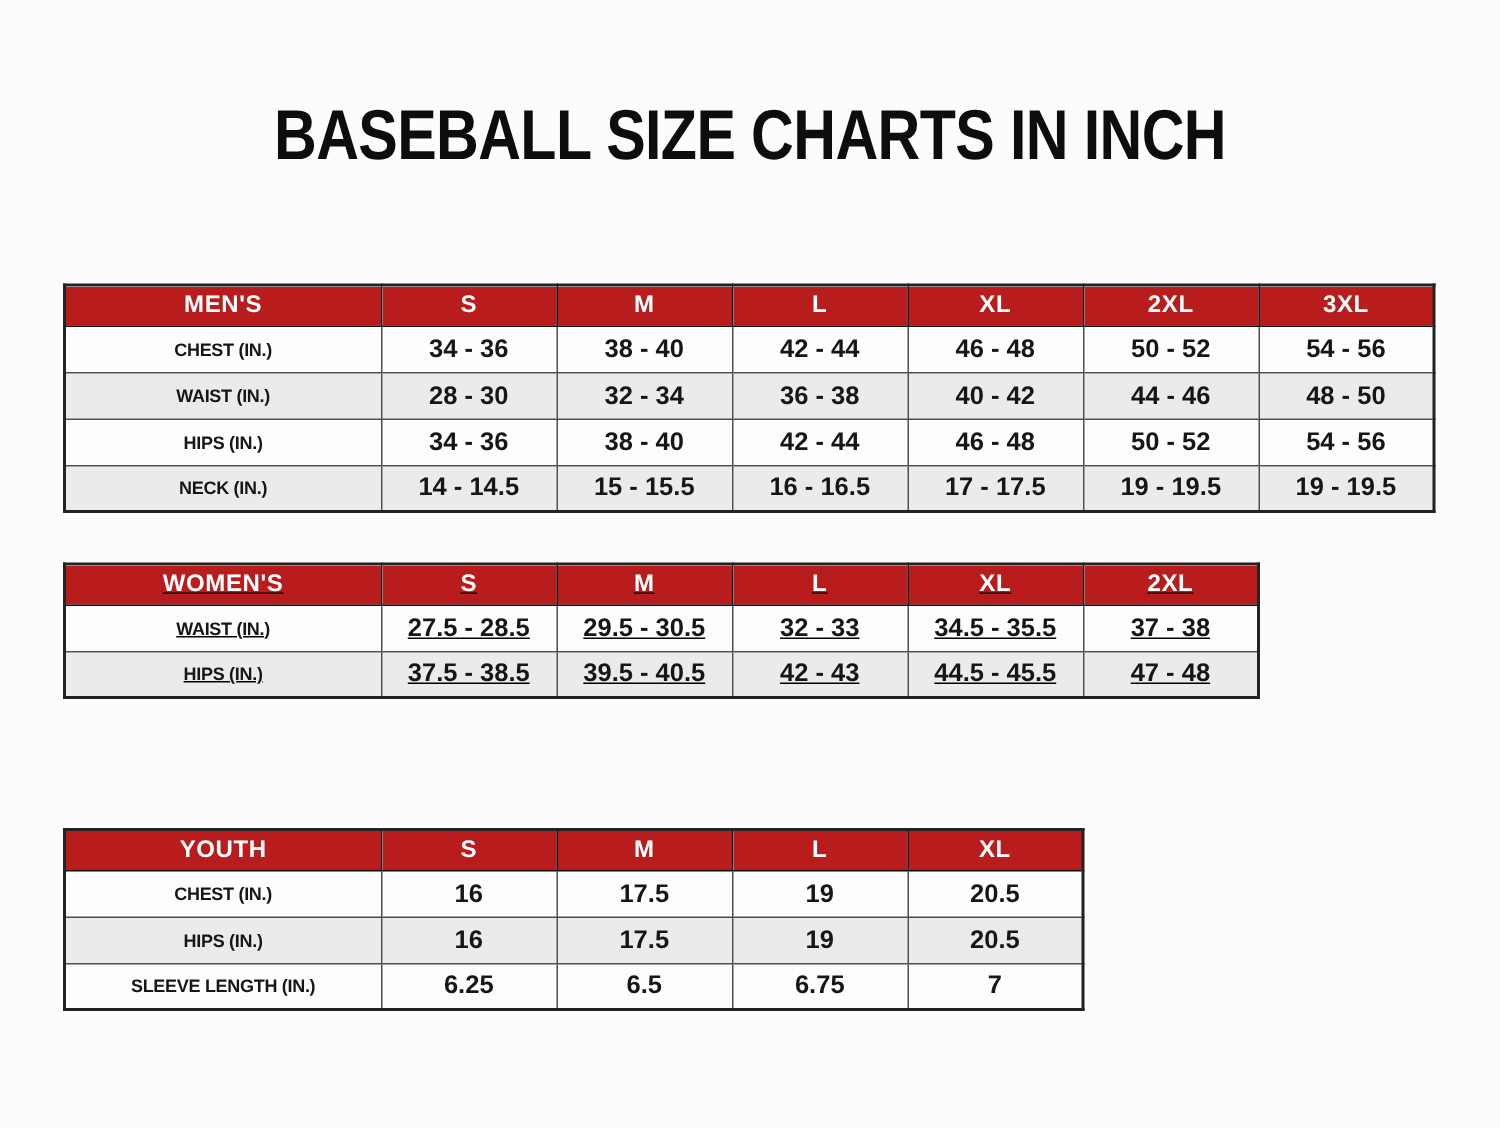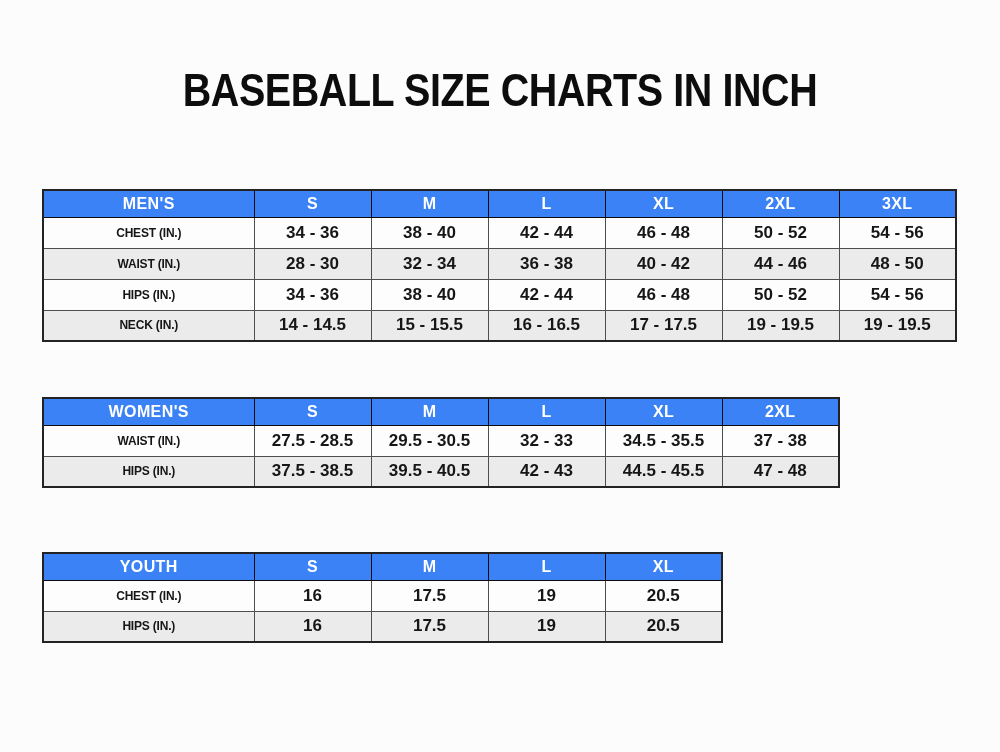--- a/index.html
+++ b/index.html
@@ -32,41 +32,41 @@
 
   table {
     position: absolute;
     left: 42px;
     border-collapse: collapse;
     table-layout: fixed;
     border: 2px solid #232323;
     background: #fdfdfd;
   }
   #mens-table   { top: 189px; }
-  #womens-table { top: 397px; }
+  #womens-table { top: 375px; text-decoration: underline; }
   #youth-table  { top: 552px; }
 
   th, td {
     width: 117px;
     height: 31px;
     padding: 0 2px;
     text-align: center;
     vertical-align: middle;
     font-weight: bold;
     font-size: 17px;
     color: #161616;
     border: 1px solid #4e4e4e;
     white-space: nowrap;
     overflow: hidden;
   }
   th.label-col { width: 211px; }
 
   thead th {
     height: 27px;
-    background: #3b82f6;
+    background: #b91c1c;
     color: #ffffff;
     border: 1px solid #0b0b0b;
     font-size: 16px;
     letter-spacing: 0.4px;
   }
 
   tbody th.label-col {
     font-size: 12px;
     letter-spacing: -0.2px;
   }
@@ -179,15 +179,22 @@
           <td>19</td>
           <td>20.5</td>
         </tr>
         <tr>
           <th class="label-col">HIPS (IN.)</th>
           <td>16</td>
           <td>17.5</td>
           <td>19</td>
           <td>20.5</td>
         </tr>
+        <tr>
+          <th class="label-col">SLEEVE LENGTH (IN.)</th>
+          <td>6.25</td>
+          <td>6.5</td>
+          <td>6.75</td>
+          <td>7</td>
+        </tr>
       </tbody>
     </table>
 </div>
 
 </body></html>

